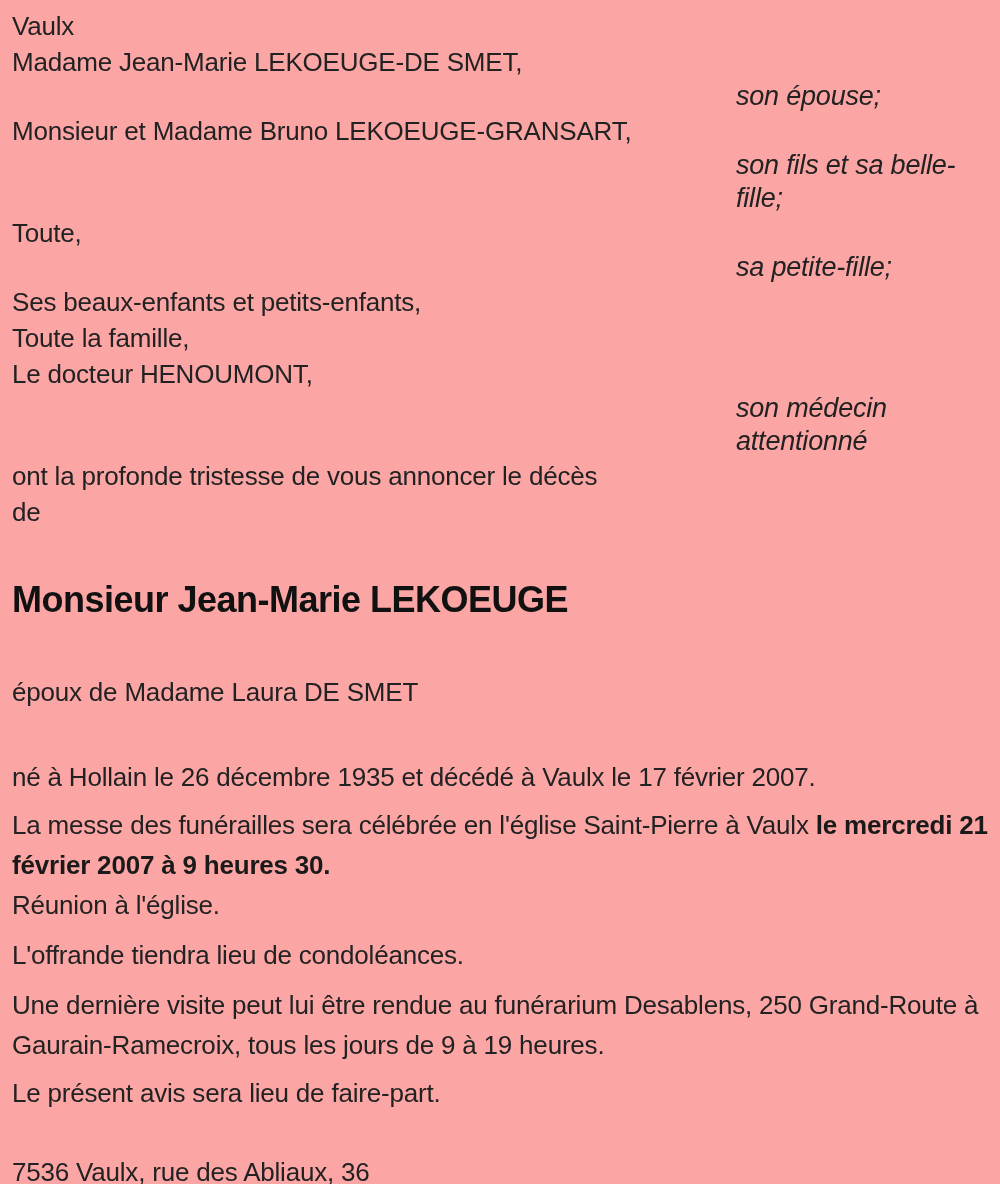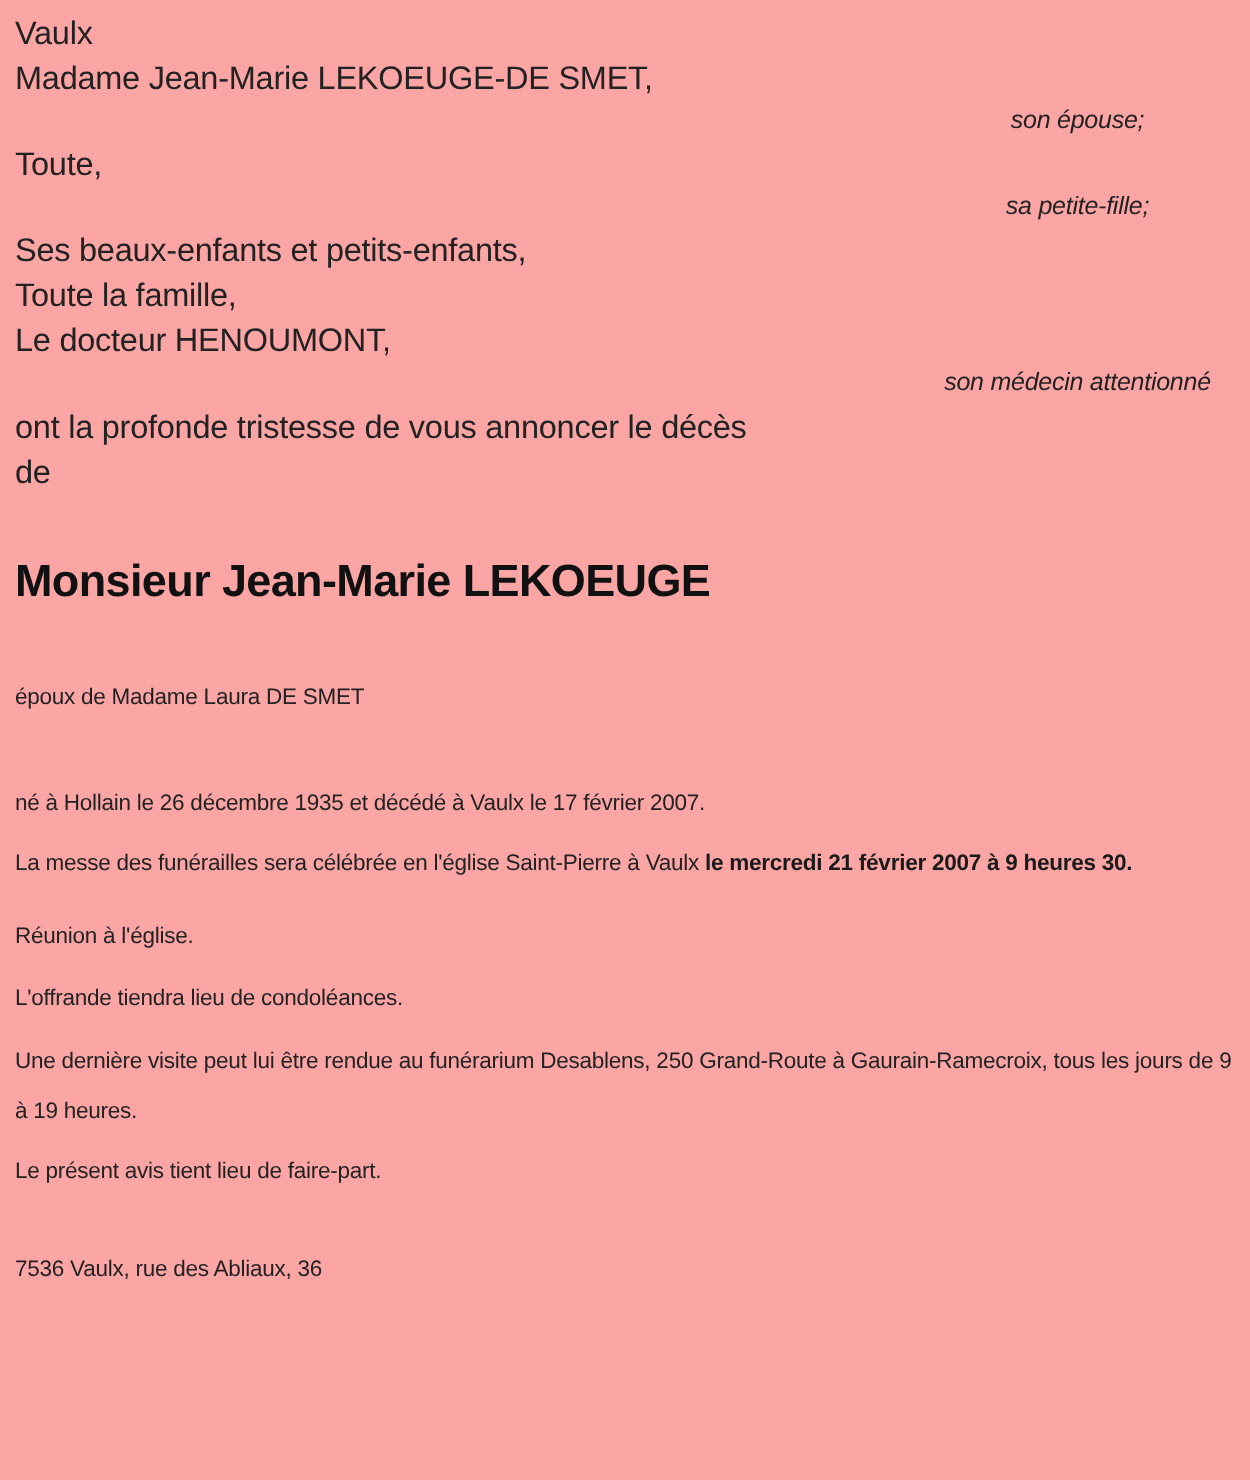--- a/index.html
+++ b/index.html
@@ -20,65 +20,69 @@
   p { margin: 0; }
 
   .place,
   .name,
   .intro-line {
     font-size: 26px;
     line-height: 36px;
     color: #222222;
   }
   .relation {
-    font-size: 20px;
+    font-size: 27px;
     font-style: italic;
     line-height: 33px;
-    text-align: center;
+    text-align: left;
     max-width: 252px;
     margin-left: auto;
     color: #222222;
   }
   .deceased {
     font-size: 36px;
     line-height: 52px;
     font-weight: 700;
     color: #111111;
     margin: 44px 0 46px 0;
     letter-spacing: -0.5px;
   }
   .para {
-    font-size: 18px;
+    font-size: 26px;
     line-height: 40px;
     color: #222222;
   }
   .spouse       { margin-bottom: 45px; }
   .birth-death  { margin-top: 16px; }
   .mass         { margin-top: 8px; }
   .mass strong  { font-weight: 700; color: #1a1a1a; }
-  .meeting      { margin-top: 18px; }
+  .meeting      { }
   .offering     { margin-top: 10px; }
   .visit        { margin-top: 10px; }
   .notice-line  { margin-top: 8px; }
   .address      { margin-top: 39px; }
 </style>
 </head>
 <body>
 
 <div class="page">
 
   <p class="place">Vaulx</p>
 
   <div class="family">
 
     <div class="entry">
       <p class="name">Madame Jean-Marie LEKOEUGE-DE SMET,</p>
       <p class="relation">son épouse;</p>
     </div>
 
+    <div class="entry">
+      <p class="name">Monsieur et Madame Bruno LEKOEUGE-GRANSART,</p>
+      <p class="relation">son fils et sa belle-fille;</p>
+    </div>
 
     <div class="entry">
       <p class="name">Toute,</p>
       <p class="relation">sa petite-fille;</p>
     </div>
 
     <div class="entry">
       <p class="name">Ses beaux-enfants et petits-enfants,</p>
     </div>
 
@@ -105,17 +109,17 @@
   <p class="para birth-death">né à Hollain le 26 décembre 1935 et décédé à Vaulx le 17 février 2007.</p>
 
   <p class="para mass"><span>La messe des funérailles sera célébrée en l'église Saint-Pierre à Vaulx </span><strong>le mercredi 21 février 2007 à 9 heures 30.</strong></p>
 
   <p class="para meeting">Réunion à l'église.</p>
 
   <p class="para offering">L'offrande tiendra lieu de condoléances.</p>
 
   <p class="para visit">Une dernière visite peut lui être rendue au funérarium Desablens, 250 Grand-Route à Gaurain-Ramecroix, tous les jours de 9 à 19 heures.</p>
 
-  <p class="para notice-line">Le présent avis tient lieu de faire-part.</p>
+  <p class="para notice-line">Le présent avis sera lieu de faire-part.</p>
 
   <p class="para address">7536 Vaulx, rue des Abliaux, 36</p>
 
 </div>
 
 </body></html>

